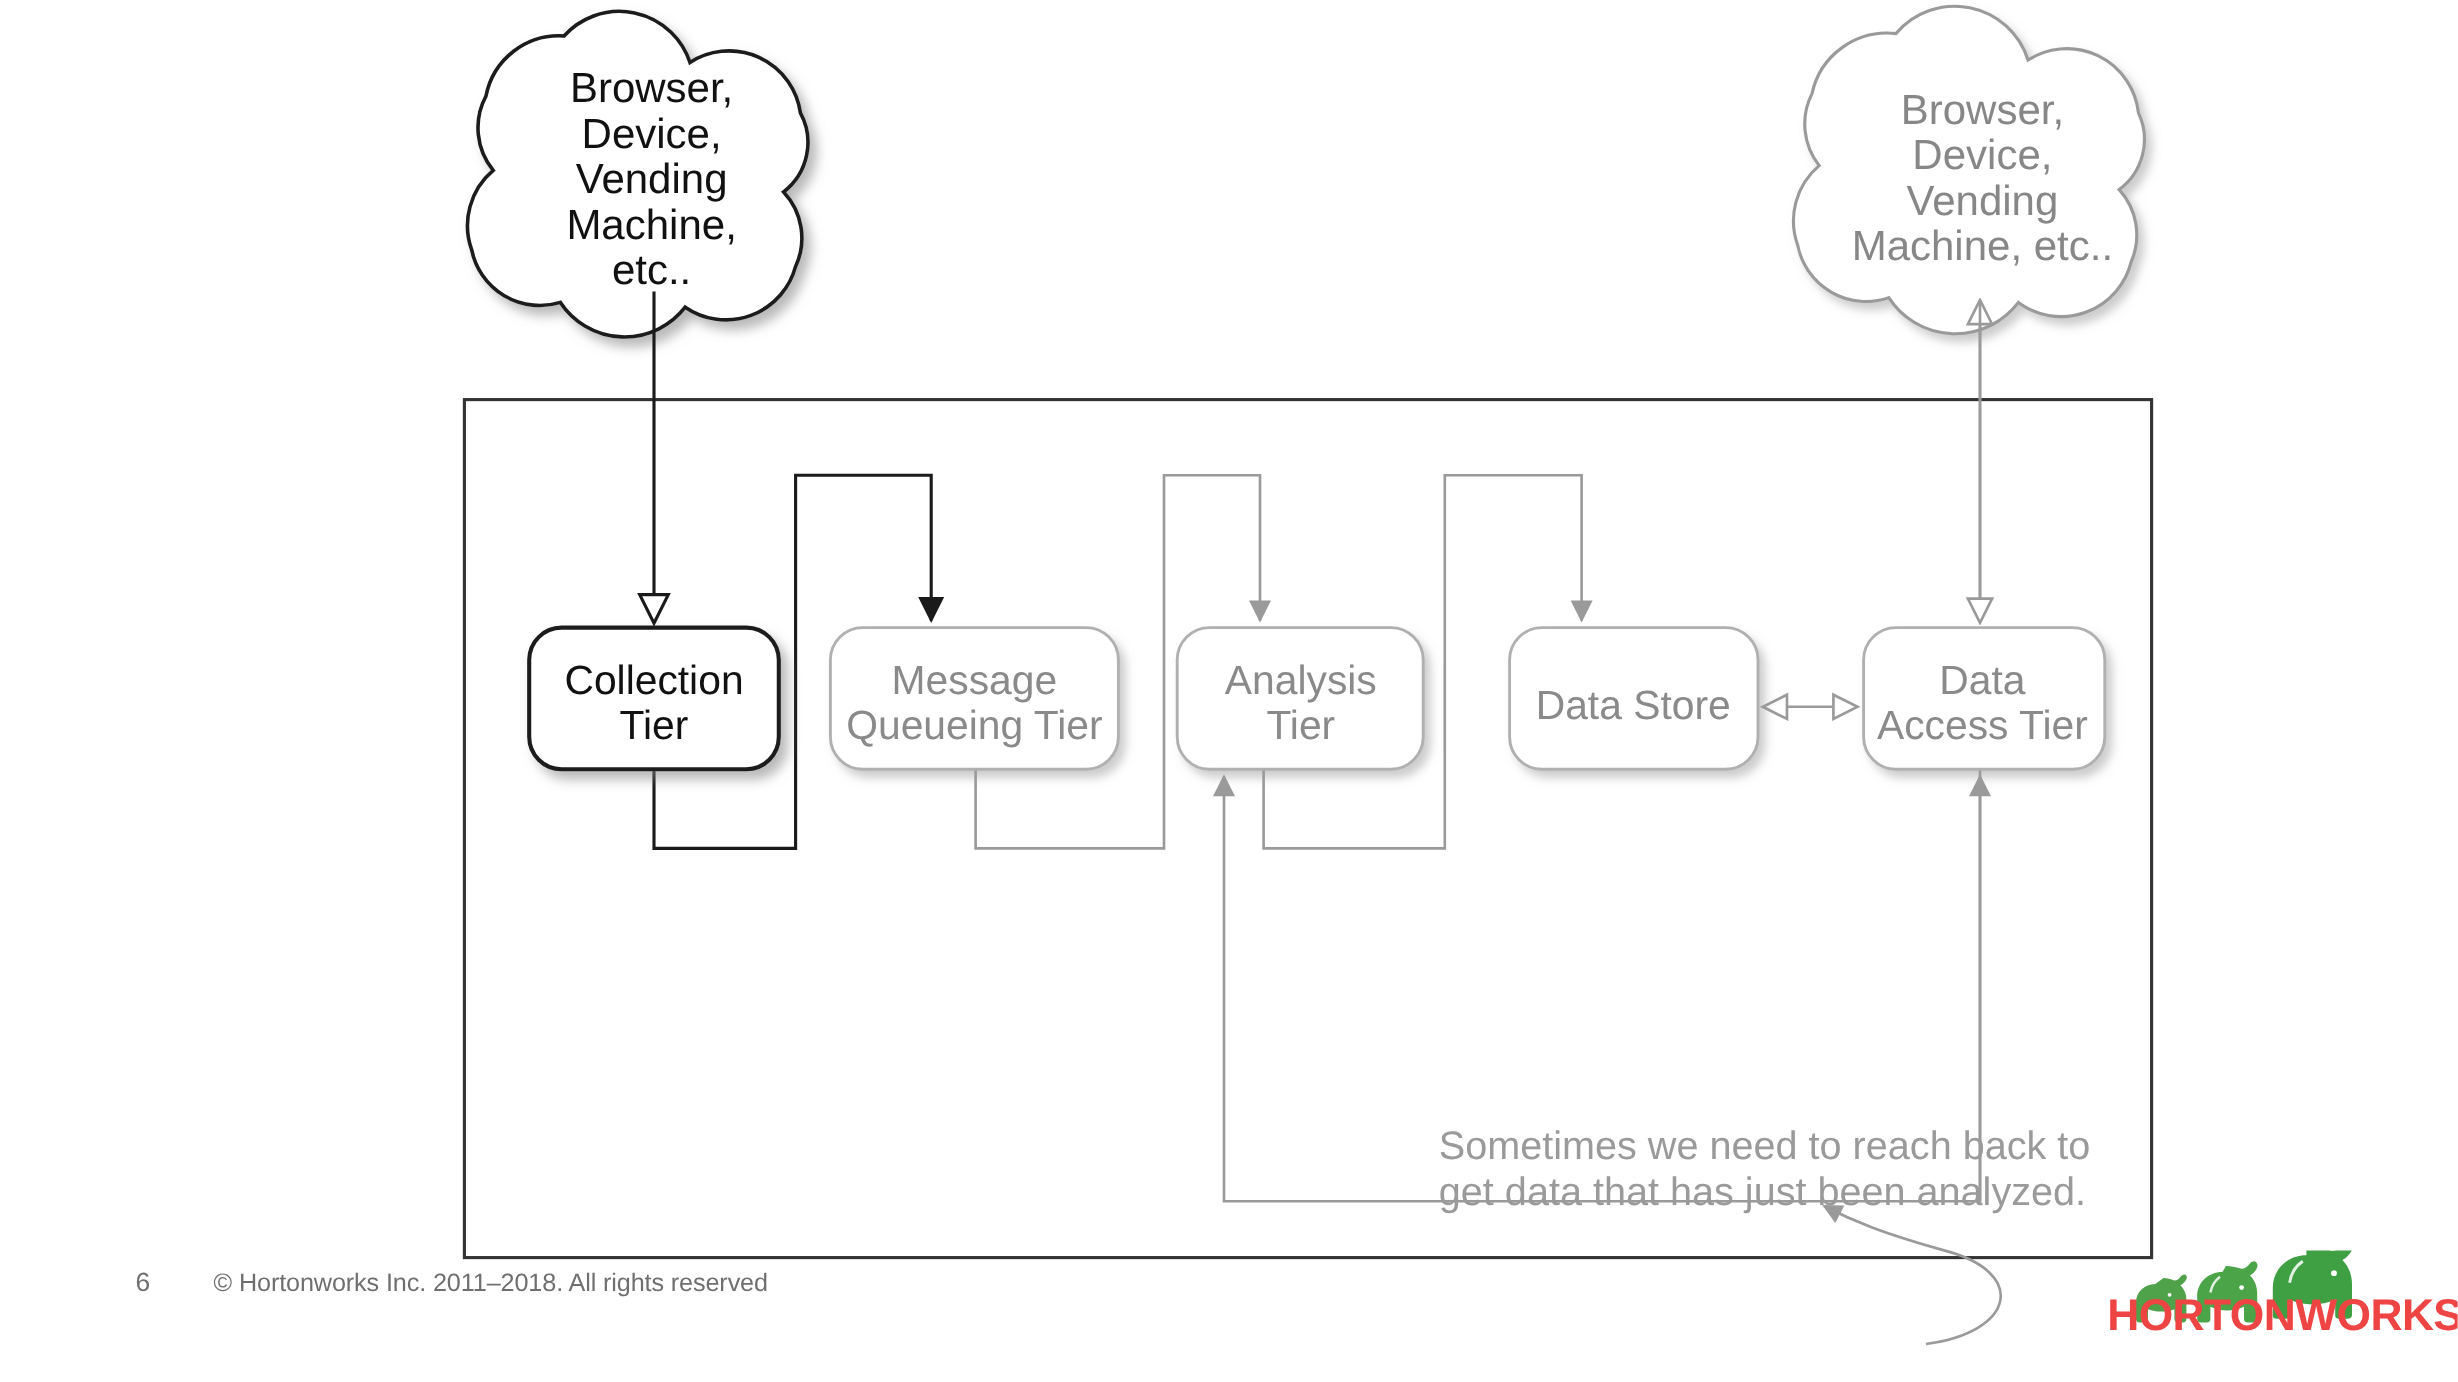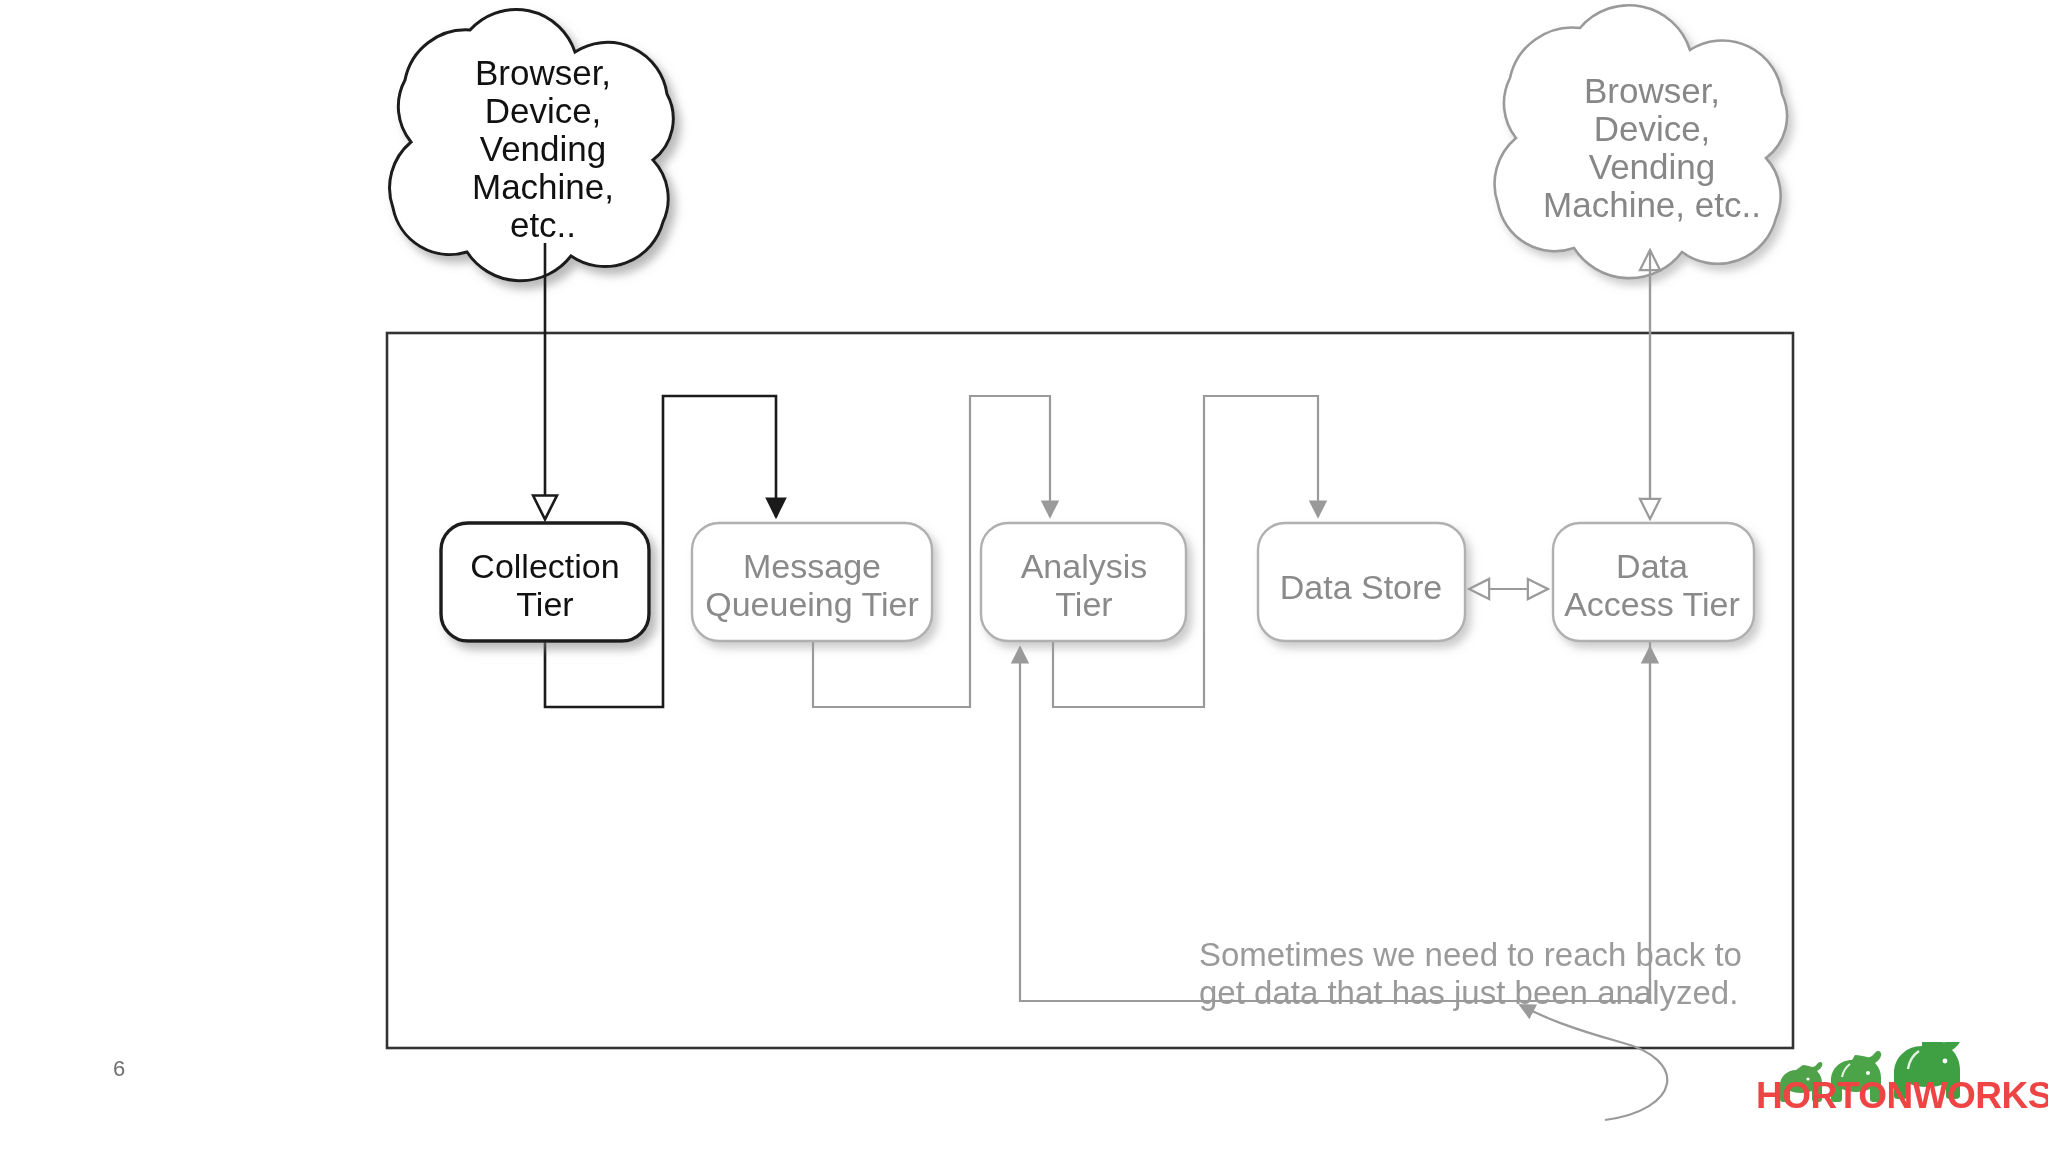--- a/index.html
+++ b/index.html
@@ -219,20 +219,21 @@
     </g>
 
     <g>
       <text class="annotation-text" x="1199" y="966">Sometimes we need to reach back to</text>
       <text class="annotation-text" x="1199" y="1004">get data that has just been analyzed.</text>
     </g>
   </svg>
 
   <div id="footer">
     <div id="page-number">6</div>
+    <div id="copyright">© Hortonworks Inc. 2011–2018. All rights reserved</div>
 
     <div id="logo">
       <svg width="270" height="64" viewBox="0 0 270 64" style="position:absolute;left:16px;top:0;">
 
         <g fill="#4fa24a">
           <path d="M24 28 c-9 0 -16 7 -16 15 l0 14 c0 2 1 3 3 3 l4 0 c2 0 3 -1 3 -3 l0 -8
                    c3 1 7 2 11 2 c4 0 8 -1 11 -2 l0 8 c0 2 1 3 3 3 l4 0 c2 0 3 -1 3 -3 l0 -16
                    c0 -5 -2 -9 -5 -12 c2 -1 4 -3 5 -5 c1 -2 0 -4 -2 -4 c-1 0 -2 1 -3 2
                    c-1 2 -3 3 -5 3 c-3 -1 -6 -2 -9 -2 z"></path>
           <circle cx="36" cy="37" r="1.6" fill="#ffffff"></circle>

